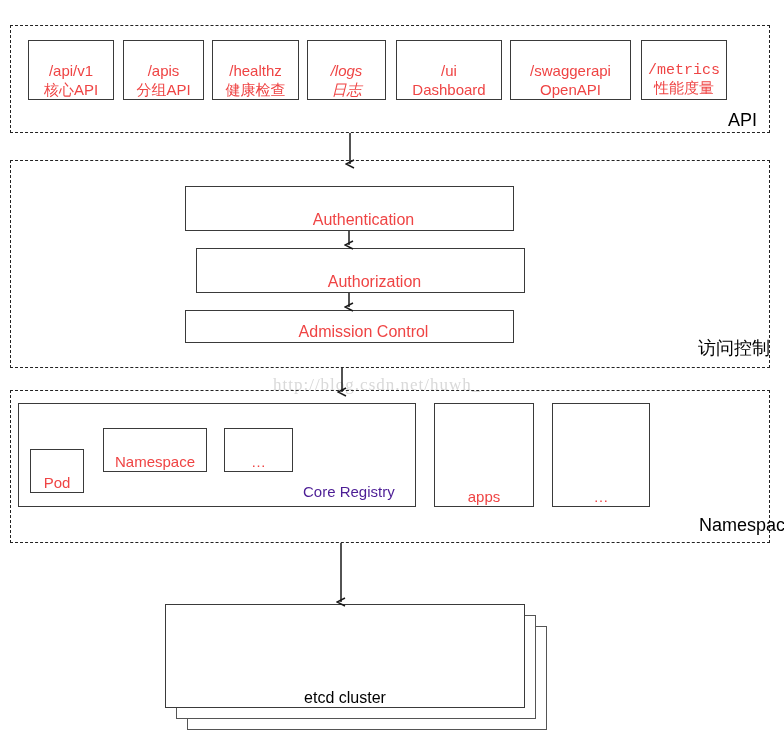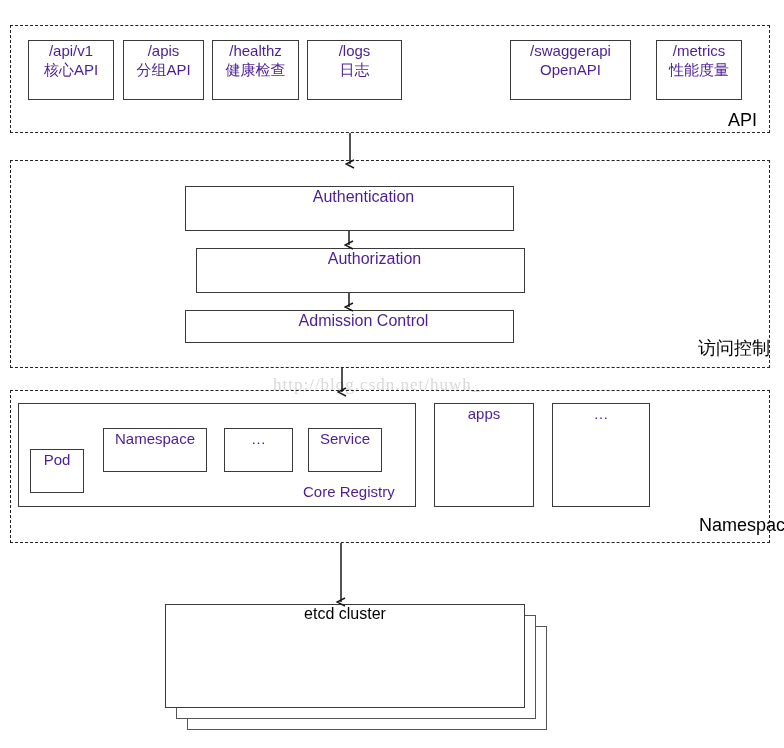--- a/index.html
+++ b/index.html
@@ -38,26 +38,26 @@
     white-space: nowrap;
   }
 
   
   .sbox {
     position: absolute;
     box-sizing: border-box;
     border: 1.6px solid #3a3a3a;
     background: #ffffff;
     display: flex;
-    align-items: flex-start;
+    align-items: flex-end;
     justify-content: center;
     text-align: center;
     font-size: 15px;
     line-height: 1.28;
-    color: #4c1d95;
+    color: #ef4444;
   }
   .sbox .lines {
     display: block;
     width: 100%;
   }
   .sbox .l1, .sbox .l2 {
     display: block;
     white-space: nowrap;
   }
 
@@ -85,21 +85,21 @@
     box-sizing: border-box;
     border: 1.2px solid #555;
     background: #ffffff;
   }
   .etcd-front {
     position: absolute;
     box-sizing: border-box;
     border: 1.6px solid #3a3a3a;
     background: #ffffff;
     display: flex;
-    align-items: flex-start;
+    align-items: flex-end;
     justify-content: center;
     font-size: 16px;
     color: #000;
   }
 
   
   .arrow-svg {
     position: absolute;
     left: 0; top: 0;
     width: 784px;
@@ -138,36 +138,42 @@
     </span>
   </div>
 
   <div class="sbox api-box" style="left:212px; top:40px; width:87px; height:60px;">
     <span class="lines">
       <span class="l1">/healthz</span>
       <span class="l2">健康检查</span>
     </span>
   </div>
 
-  <div class="sbox api-box" style="left:307px; top:40px; width:95px; height:60px;">
+  <div class="sbox api-box" style="left:307px; top:40px; width:79px; height:60px;font-style:italic;">
     <span class="lines">
       <span class="l1">/logs</span>
       <span class="l2">日志</span>
     </span>
   </div>
 
+  <div class="sbox api-box" style="left:396px; top:40px; width:106px; height:60px;">
+    <span class="lines">
+      <span class="l1">/ui</span>
+      <span class="l2">Dashboard</span>
+    </span>
+  </div>
 
   <div class="sbox api-box" style="left:510px; top:40px; width:121px; height:60px;">
     <span class="lines">
       <span class="l1">/swaggerapi</span>
       <span class="l2">OpenAPI</span>
     </span>
   </div>
 
-  <div class="sbox api-box" style="left:656px; top:40px; width:86px; height:60px;">
+  <div class="sbox api-box" style="left:641px; top:40px; width:86px; height:60px;font-family:Liberation Mono, monospace;">
     <span class="lines">
       <span class="l1">/metrics</span>
       <span class="l2">性能度量</span>
     </span>
   </div>
 
   <div class="group-label" style="left:728px; top:111px;">API</div>
 
   <div class="group" style="left:10px; top:160px; width:760px; height:208px;"></div>
 
@@ -196,23 +202,20 @@
   </div>
 
   <div class="sbox reg-inner" style="left:103px; top:428px; width:104px; height:44px;">
     <span>Namespace</span>
   </div>
 
   <div class="sbox reg-inner" style="left:224px; top:428px; width:69px; height:44px;">
     <span>…</span>
   </div>
 
-  <div class="sbox reg-inner" style="left:308px; top:428px; width:74px; height:44px;">
-    <span>Service</span>
-  </div>
 
   <div class="panel-label" style="left:303px; top:483px;">Core Registry</div>
 
   <div class="sbox reg-tall" style="left:434px; top:403px; width:100px; height:104px;">
     <span>apps</span>
   </div>
 
   <div class="sbox reg-tall" style="left:552px; top:403px; width:98px; height:104px;">
     <span>…</span>
   </div>

